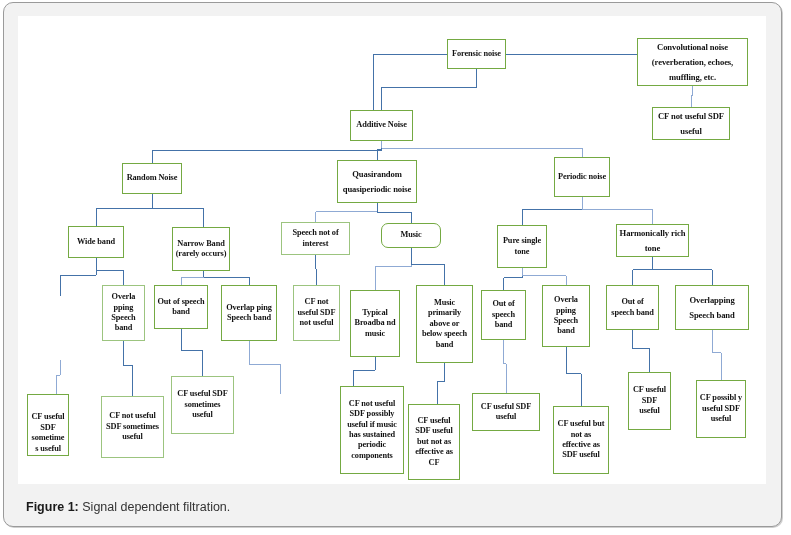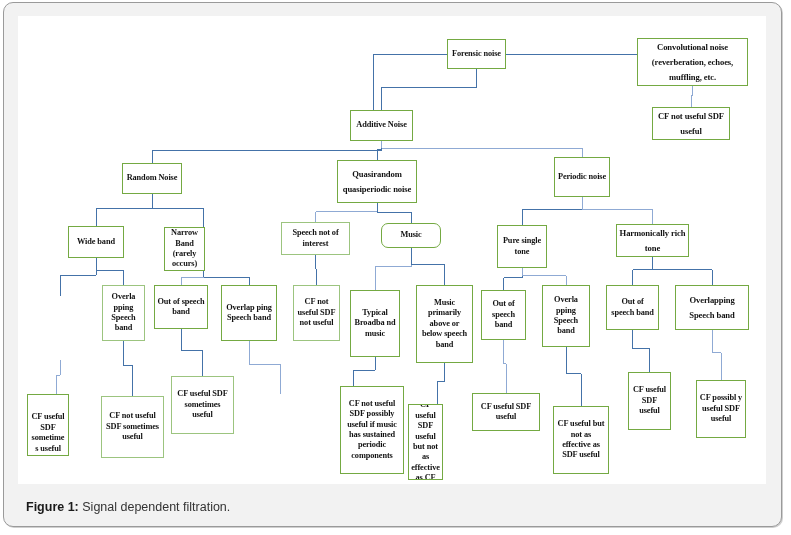--- a/index.html
+++ b/index.html
@@ -238,21 +238,21 @@
       </div>
       <div class="node lg" style="left: 337px; top: 160px; width: 80px; height: 43px;">
         <span>Quasirandom quasiperiodic noise</span>
       </div>
       <div class="node" style="left: 554px; top: 157px; width: 56px; height: 40px;">
         <span>Periodic noise</span>
       </div>
       <div class="node" style="left: 68px; top: 226px; width: 56px; height: 32px;">
         <span>Wide band</span>
       </div>
-      <div class="node" style="left: 164px; top: 227px; width: 41px; height: 44px;">
+      <div class="node" style="left: 172px; top: 227px; width: 58px; height: 44px;">
         <span>Narrow Band (rarely occurs)</span>
       </div>
       <div class="node pale" style="left: 281px; top: 222px; width: 69px; height: 33px;">
         <span>Speech not of interest</span>
       </div>
       <div class="node" style="left: 381px; top: 223px; width: 60px; height: 25px; border-radius: 7px;">
         <span>Music</span>
       </div>
       <div class="node" style="left: 497px; top: 225px; width: 50px; height: 43px;">
         <span>Pure single tone</span>
@@ -295,21 +295,21 @@
       </div>
       <div class="node pale" style="left: 101px; top: 396px; width: 63px; height: 62px;">
         <span>CF not useful SDF sometimes useful</span>
       </div>
       <div class="node pale" style="left: 171px; top: 376px; width: 63px; height: 58px;">
         <span>CF useful SDF sometimes useful</span>
       </div>
       <div class="node" style="left: 340px; top: 386px; width: 64px; height: 88px;">
         <span>CF not useful SDF possibly useful if music has sustained periodic components</span>
       </div>
-      <div class="node" style="left: 408px; top: 404px; width: 35px; height: 76px;">
+      <div class="node" style="left: 408px; top: 404px; width: 52px; height: 76px;">
         <span>CF useful SDF useful but not as effective as CF</span>
       </div>
       <div class="node" style="left: 472px; top: 393px; width: 68px; height: 38px;">
         <span>CF useful SDF useful</span>
       </div>
       <div class="node" style="left: 553px; top: 406px; width: 56px; height: 68px;">
         <span>CF useful but not as effective as SDF useful</span>
       </div>
       <div class="node" style="left: 628px; top: 372px; width: 43px; height: 58px;">
         <span>CF useful SDF useful</span>

